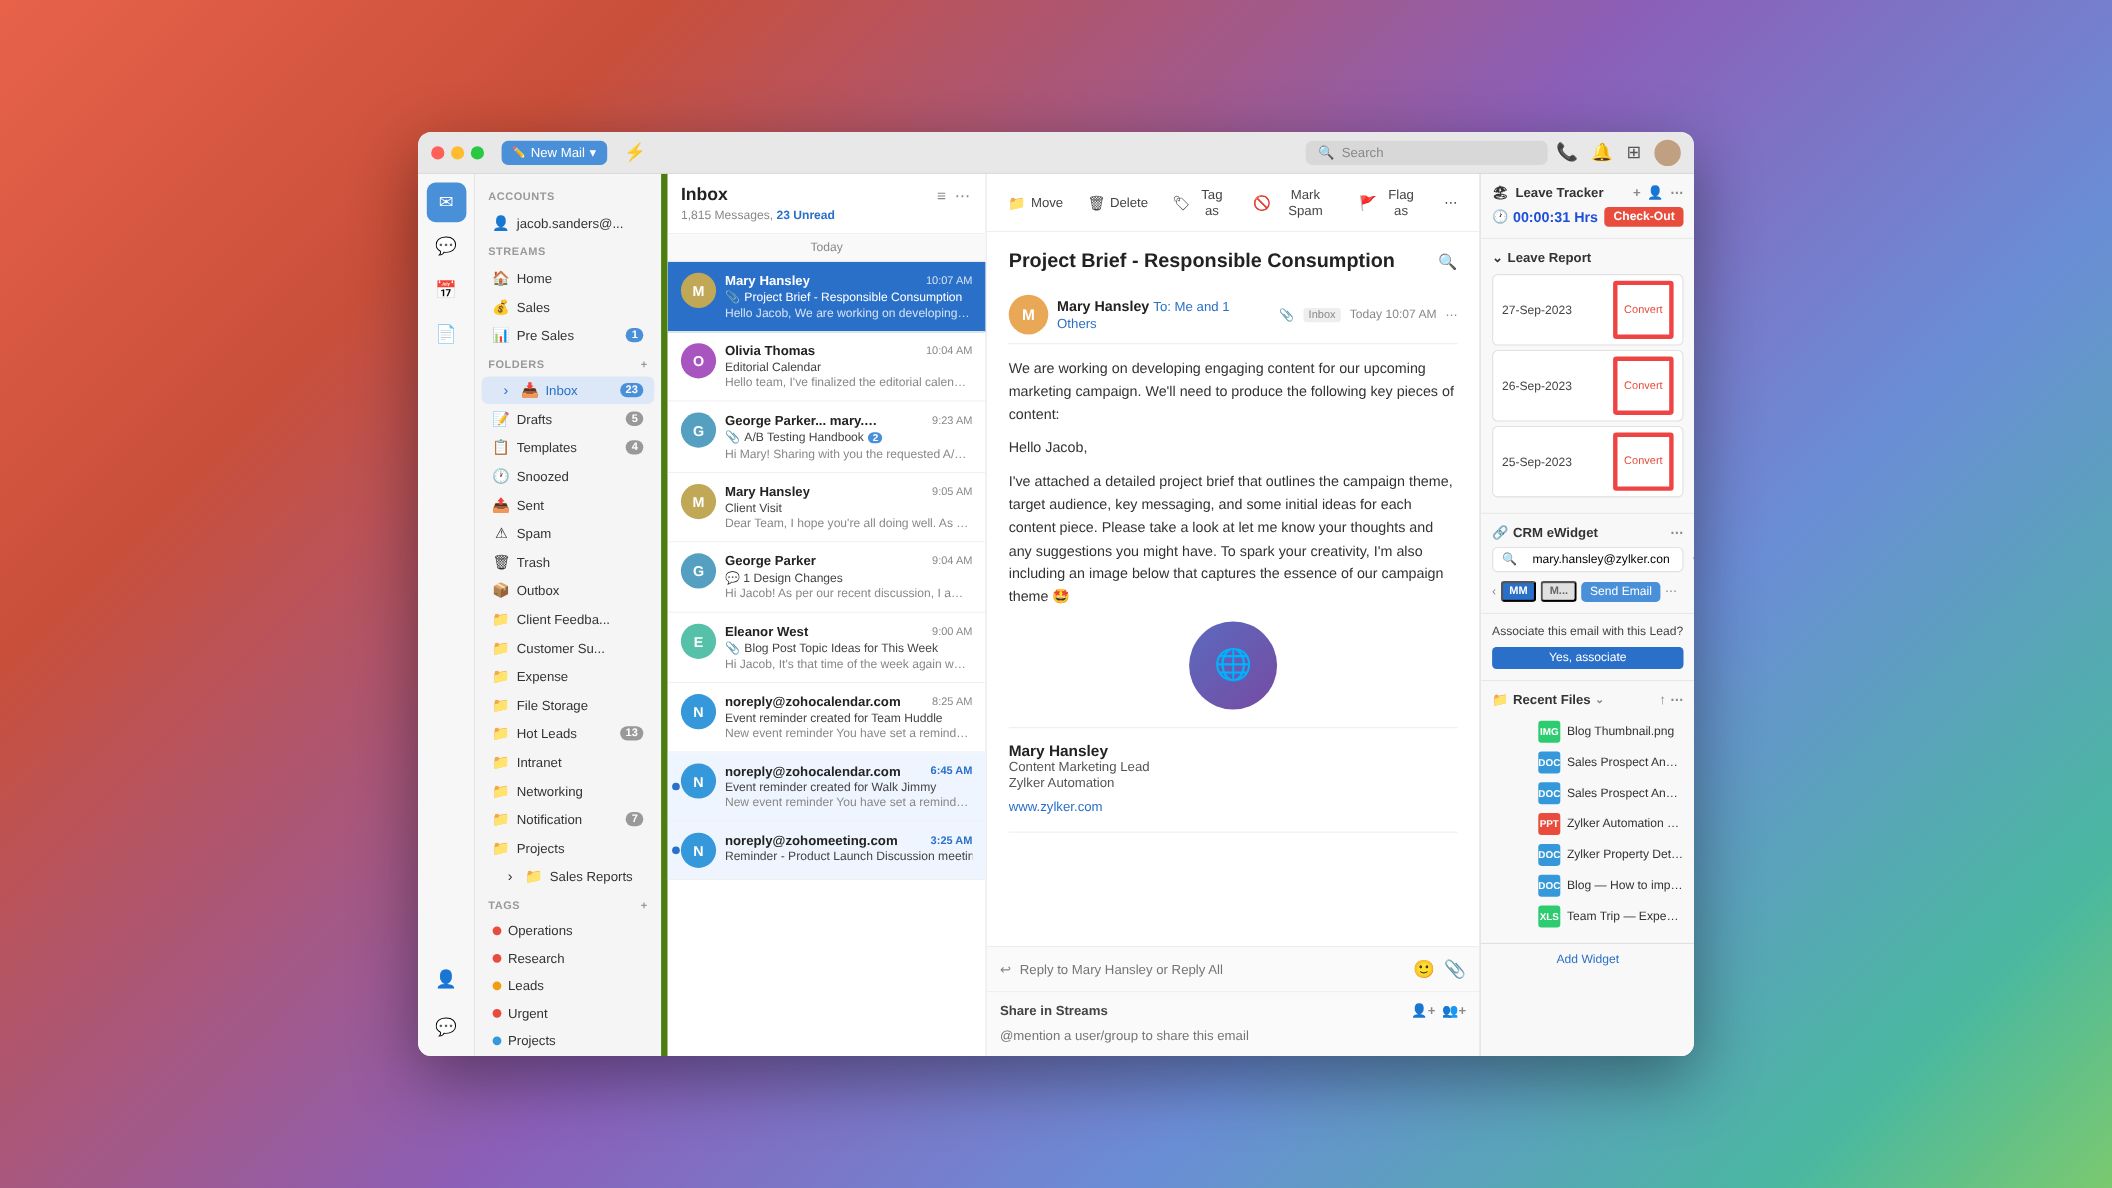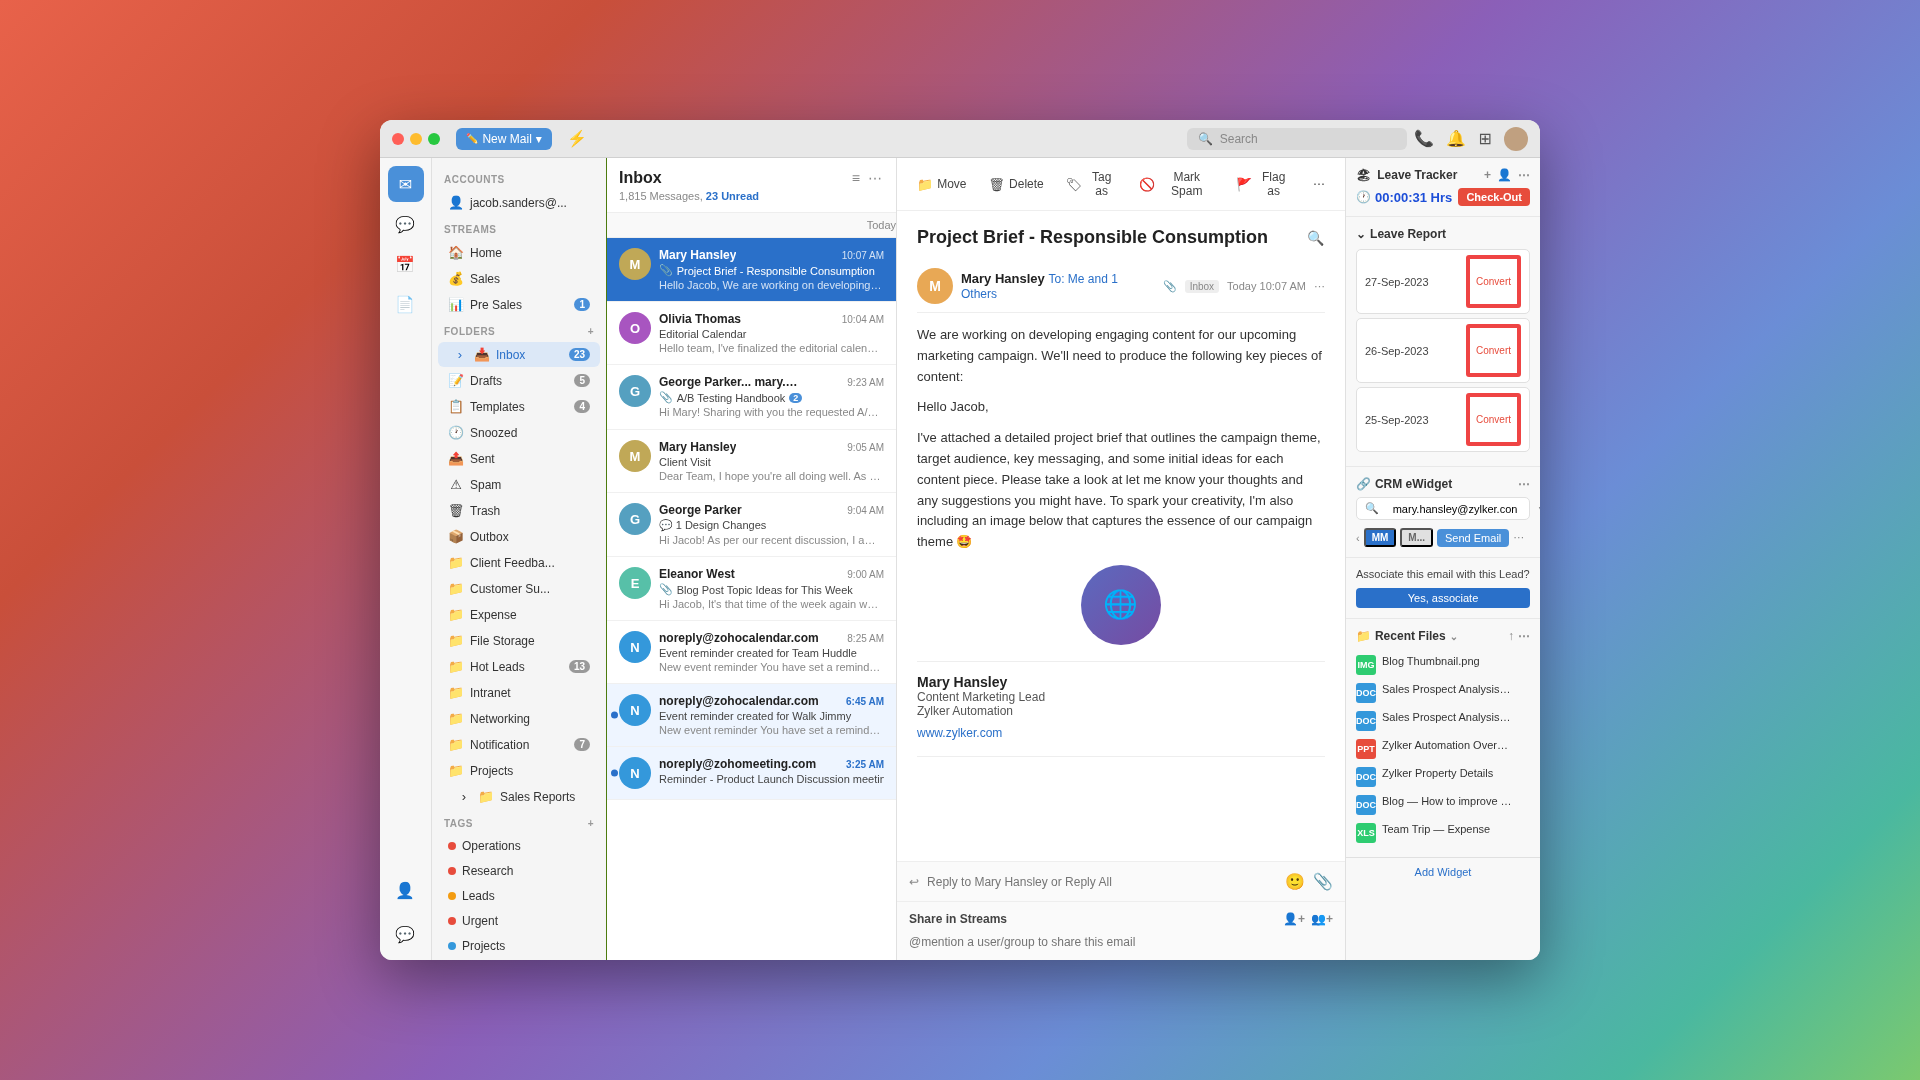--- a/index.html
+++ b/index.html
@@ -16,37 +16,37 @@
     .titlebar-spacer { flex: 1; }
     .search-bar { background: #d8d8d8; border-radius: 6px; padding: 4px 12px; font-size: 12px; color: #888; display: flex; align-items: center; gap: 6px; width: 220px; }
     .titlebar-right { display: flex; gap: 12px; align-items: center; margin-left: auto; }
     .titlebar-icon { font-size: 16px; color: #555; cursor: pointer; }
     .avatar-sm { width: 24px; height: 24px; border-radius: 50%; background: #c0a080; }
     .main-content { display: flex; flex: 1; overflow: hidden; }
     .left-nav { width: 52px; background: #f7f7f7; border-right: 1px solid #e0e0e0; display: flex; flex-direction: column; align-items: center; padding: 8px 0; gap: 4px; }
     .nav-icon { width: 36px; height: 36px; display: flex; align-items: center; justify-content: center; border-radius: 8px; cursor: pointer; font-size: 16px; color: #666; }
     .nav-icon.active { background: #4a90d9; color: white; }
     .nav-icon-bottom { margin-top: auto; }
-    .sidebar { width: 175px; background: #f5f5f5; border-right: 1px solid #4d7c0f; overflow-y: auto; padding: 8px 0; }
+    .sidebar { width: 175px; background: #f5f5f5; border-right: 6px solid #4d7c0f; overflow-y: auto; padding: 8px 0; }
     .sidebar::-webkit-scrollbar { width: 4px; }
     .sidebar::-webkit-scrollbar-thumb { background: #ccc; border-radius: 2px; }
     .section-header { font-size: 10px; color: #999; font-weight: 600; text-transform: uppercase; padding: 8px 12px 4px; letter-spacing: 0.5px; display: flex; align-items: center; justify-content: space-between; }
     .sidebar-item { display: flex; align-items: center; padding: 5px 10px; cursor: pointer; border-radius: 6px; margin: 1px 6px; gap: 6px; font-size: 12px; color: #333; }
     .sidebar-item.active { background: #dce8f7; color: #2a70c9; }
     .sidebar-item .item-icon { font-size: 13px; width: 16px; text-align: center; }
     .sidebar-item .item-label { flex: 1; }
     .sidebar-item .badge { background: #4a90d9; color: white; border-radius: 10px; padding: 1px 5px; font-size: 10px; font-weight: 600; }
     .sidebar-item .badge.gray { background: #999; }
     .tag-dot { width: 8px; height: 8px; border-radius: 50%; flex-shrink: 0; }
     .email-list { width: 290px; background: white; border-right: 1px solid #e0e0e0; display: flex; flex-direction: column; overflow: hidden; }
     .email-list-header { padding: 10px 12px; border-bottom: 1px solid #eee; }
     .email-list-title { font-size: 16px; font-weight: 700; color: #222; }
     .email-list-meta { font-size: 11px; color: #888; margin-top: 2px; }
     .unread-count { color: #2a70c9; font-weight: 600; }
-    .date-separator { text-align: right; font-size: 11px; color: #888; padding: 6px 0; background: #f9f9f9; border-bottom: 1px solid #eee; }
+    .date-separator { text-align: center; font-size: 11px; color: #888; padding: 6px 0; background: #f9f9f9; border-bottom: 1px solid #eee; }
     .email-item { display: flex; gap: 8px; padding: 10px 12px; border-bottom: 1px solid #f0f0f0; cursor: pointer; position: relative; }
     .email-item.selected { background: #2a70c9; color: white; }
     .email-item.selected .email-sender { color: white; }
     .email-item.selected .email-subject { color: white; }
     .email-item.selected .email-preview { color: rgba(255,255,255,0.8); }
     .email-item.selected .email-time { color: rgba(255,255,255,0.8); }
     .email-avatar { width: 32px; height: 32px; border-radius: 50%; flex-shrink: 0; display: flex; align-items: center; justify-content: center; font-size: 13px; font-weight: 600; color: white; }
     .email-body { flex: 1; min-width: 0; }
     .email-header-row { display: flex; justify-content: space-between; align-items: center; }
     .email-sender { font-size: 12px; font-weight: 600; color: #222; white-space: nowrap; overflow: hidden; text-overflow: ellipsis; max-width: 160px; }
@@ -103,21 +103,21 @@
     .crm-search input { border: none; outline: none; font-size: 11px; flex: 1; }
     .crm-tabs { display: flex; gap: 4px; align-items: center; }
     .crm-tab { background: #2a70c9; color: white; border-radius: 3px; padding: 2px 6px; font-size: 10px; font-weight: 600; cursor: pointer; text-align: right; }
     .crm-tab.inactive { background: #e0e0e0; color: #666; }
     .send-email-btn { background: #4a90d9; color: white; border: none; border-radius: 4px; padding: 3px 8px; font-size: 11px; cursor: pointer; }
     .associate-section { padding: 10px; border-bottom: 1px solid #e8e8e8; }
     .associate-question { font-size: 11px; color: #444; margin-bottom: 8px; }
     .yes-btn { background: #2a70c9; color: white; border: none; border-radius: 4px; padding: 4px 12px; font-size: 11px; cursor: pointer; width: 100%; }
     .recent-files-section { padding: 10px; }
     .recent-files-title { font-size: 12px; font-weight: 600; color: #333; display: flex; align-items: center; gap: 4px; margin-bottom: 8px; }
-    .file-item { display: flex; align-items: flex-start; gap: 6px; padding: 4px 0; cursor: pointer; }
+    .file-item { display: flex; align-items: center; gap: 6px; padding: 4px 0; cursor: pointer; margin-left: 42px; }
     .file-item-icon { width: 20px; height: 20px; border-radius: 3px; display: flex; align-items: center; justify-content: center; font-size: 9px; font-weight: 700; color: white; flex-shrink: 0; }
     .file-item-name { font-size: 11px; color: #333; white-space: nowrap; overflow: hidden; text-overflow: ellipsis; max-width: 130px; }
     .add-widget-btn { text-align: center; padding: 8px; font-size: 11px; color: #2a70c9; cursor: pointer; border-top: 1px solid #e0e0e0; }
     .list-header-tools { display: flex; gap: 4px; margin-left: auto; }
     .icon-btn { background: none; border: none; cursor: pointer; color: #888; font-size: 14px; padding: 2px; }
   </style>
 </head>
 <body>
 
 <div class="app-window">

